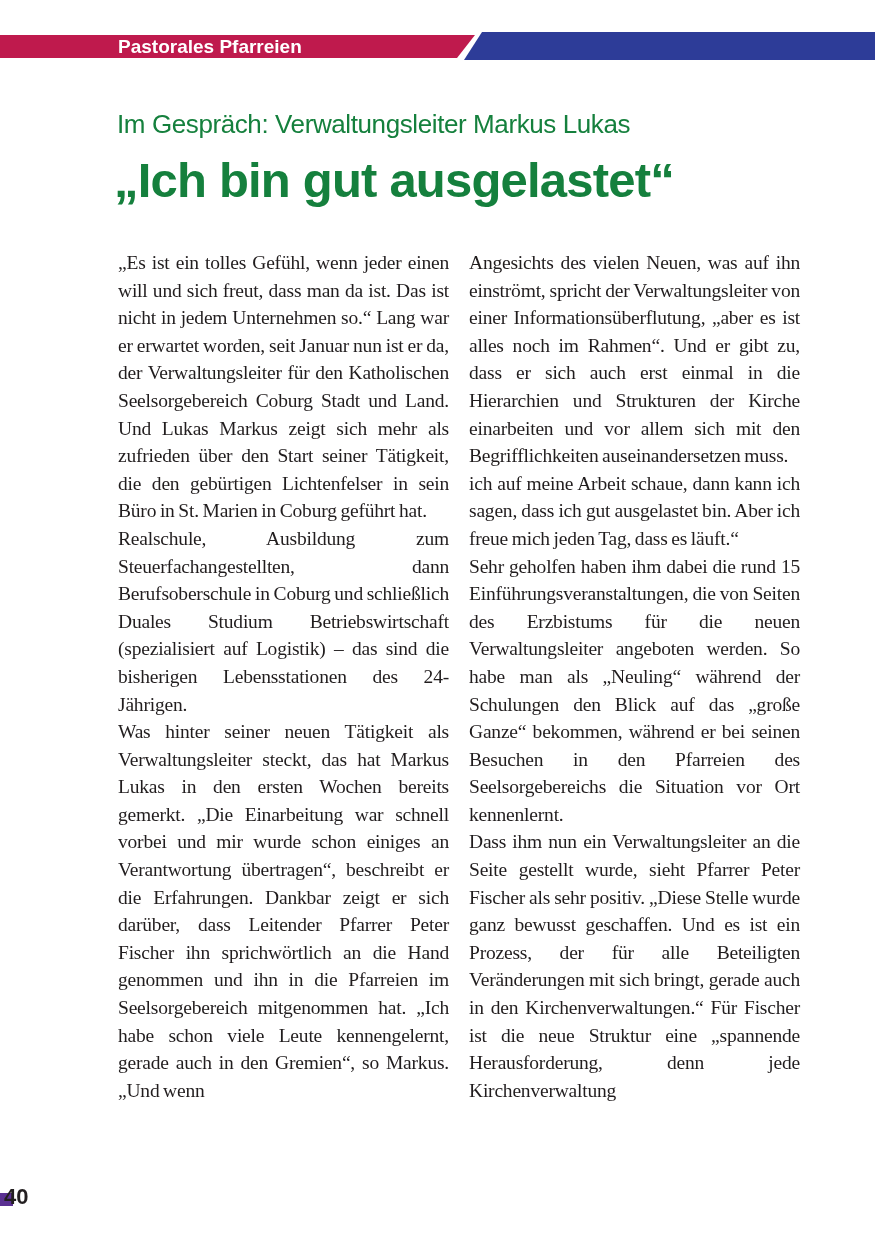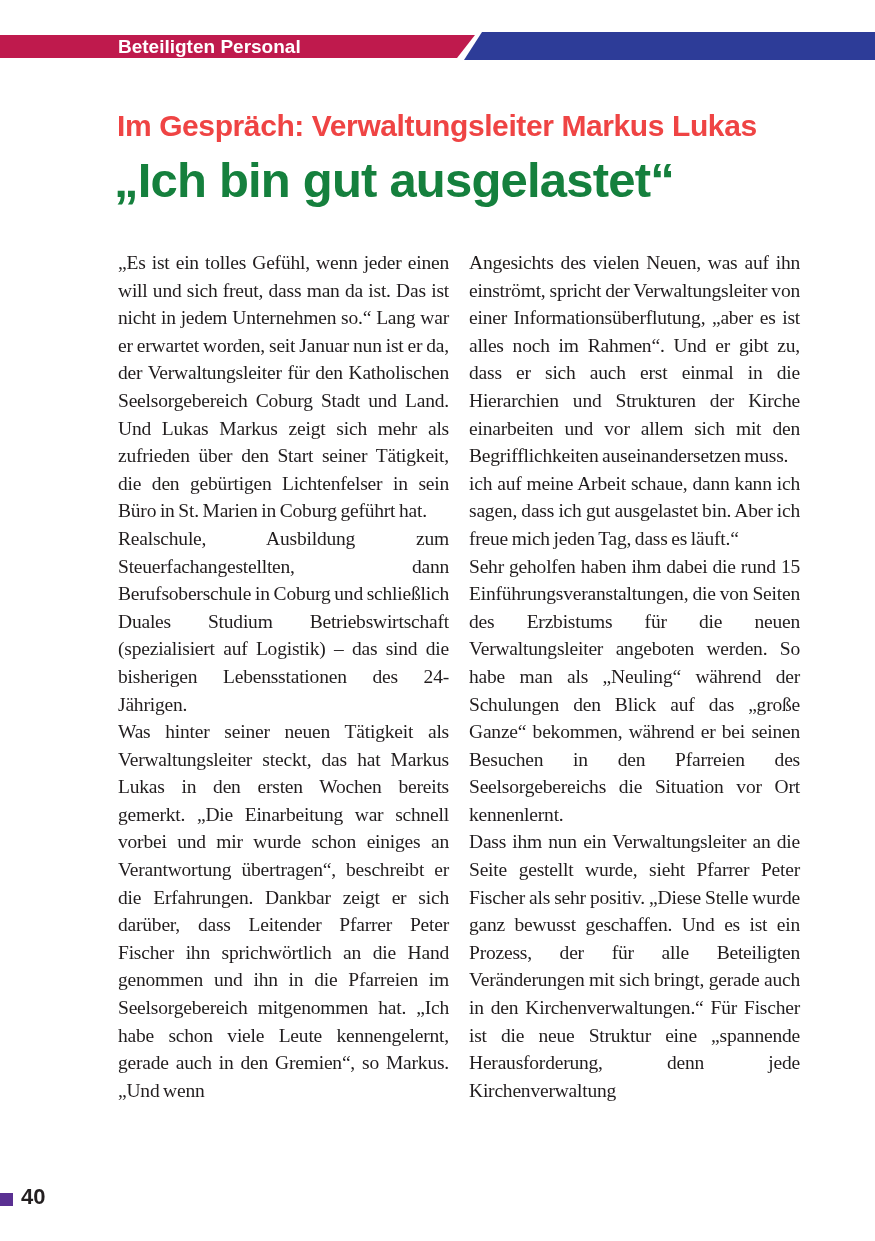--- a/index.html
+++ b/index.html
@@ -37,24 +37,24 @@
     font-size: 19px;
     font-weight: bold;
     letter-spacing: 0px;
     white-space: nowrap;
   }
 
   
   .kicker {
     position: absolute;
     left: 117px; top: 109px;
-    font-size: 30px;
-    font-weight: bold;
+    font-size: 26px;
+    font-weight: normal;
     letter-spacing: -0.4px;
-    color: #ef4444;
+    color: #15803d;
     white-space: nowrap;
   }
   .headline {
     position: absolute;
     left: 114px; top: 152px;
     font-size: 49px;
     font-weight: bold;
     letter-spacing: -0.8px;
     color: #15803d;
     white-space: nowrap;
@@ -83,34 +83,34 @@
 
   
   .page-marker {
     position: absolute;
     left: 0; top: 1193px;
     width: 13px; height: 13px;
     background: #5a3092;
   }
   .page-number {
     position: absolute;
-    left: 21px; top: 1184px;
+    left: 4px; top: 1184px;
     font-size: 22px;
     font-weight: bold;
     color: #231f20;
   }
 </style>
 </head>
 <body>
 
 <div class="page">
 
   <div class="ribbon-blue"></div>
   <div class="ribbon-red"></div>
-  <div class="section-title">Beteiligten Personal</div>
+  <div class="section-title">Pastorales Pfarreien</div>
 
   <div class="kicker">Im Gespräch: Verwaltungsleiter Markus Lukas</div>
 
   <div class="headline">„Ich bin gut ausgelastet“</div>
 
   <div class="body-columns">
     <div class="col">
       <p>„Es ist ein tolles Gefühl, wenn jeder einen will und sich freut, dass man da ist. Das ist nicht in jedem Unternehmen so.“ Lang war er erwartet worden, seit Januar nun ist er da, der Verwaltungsleiter für den Katholischen Seelsorgebereich Coburg Stadt und Land. Und Lukas Markus zeigt sich mehr als zufrieden über den Start seiner Tätigkeit, die den gebürtigen Lichtenfelser in sein Büro in St. Marien in Coburg geführt hat.</p>
       <p>Realschule, Ausbildung zum Steuerfachangestellten, dann Berufsoberschule in Coburg und schließlich Duales Studium Betriebswirtschaft (spezialisiert auf Logistik) – das sind die bisherigen Lebensstationen des 24-Jährigen.</p>
       <p>Was hinter seiner neuen Tätigkeit als Verwaltungsleiter steckt, das hat Markus Lukas in den ersten Wochen bereits gemerkt. „Die Einarbeitung war schnell vorbei und mir wurde schon einiges an Verantwortung übertragen“, beschreibt er die Erfahrungen. Dankbar zeigt er sich darüber, dass Leitender Pfarrer Peter Fischer ihn sprichwörtlich an die Hand genommen und ihn in die Pfarreien im Seelsorgebereich mitgenommen hat. „Ich habe schon viele Leute kennengelernt, gerade auch in den Gremien“, so Markus. „Und wenn</p>

